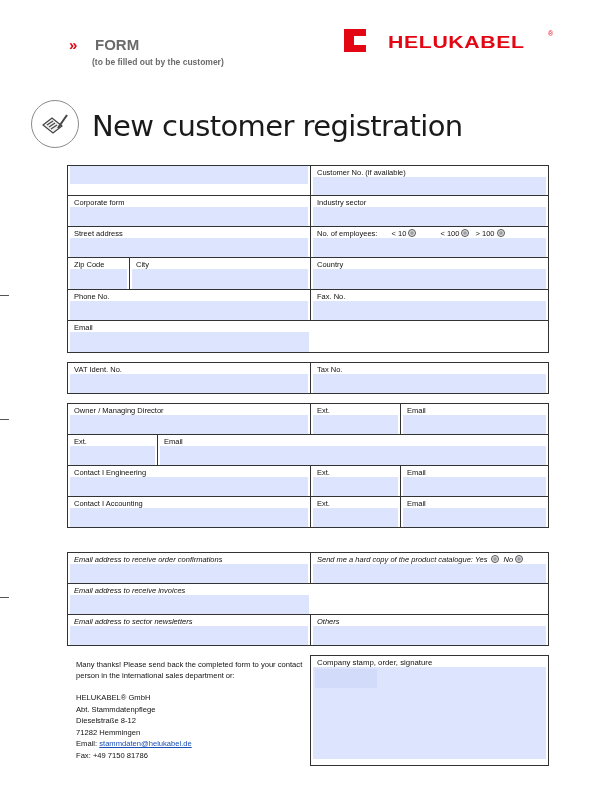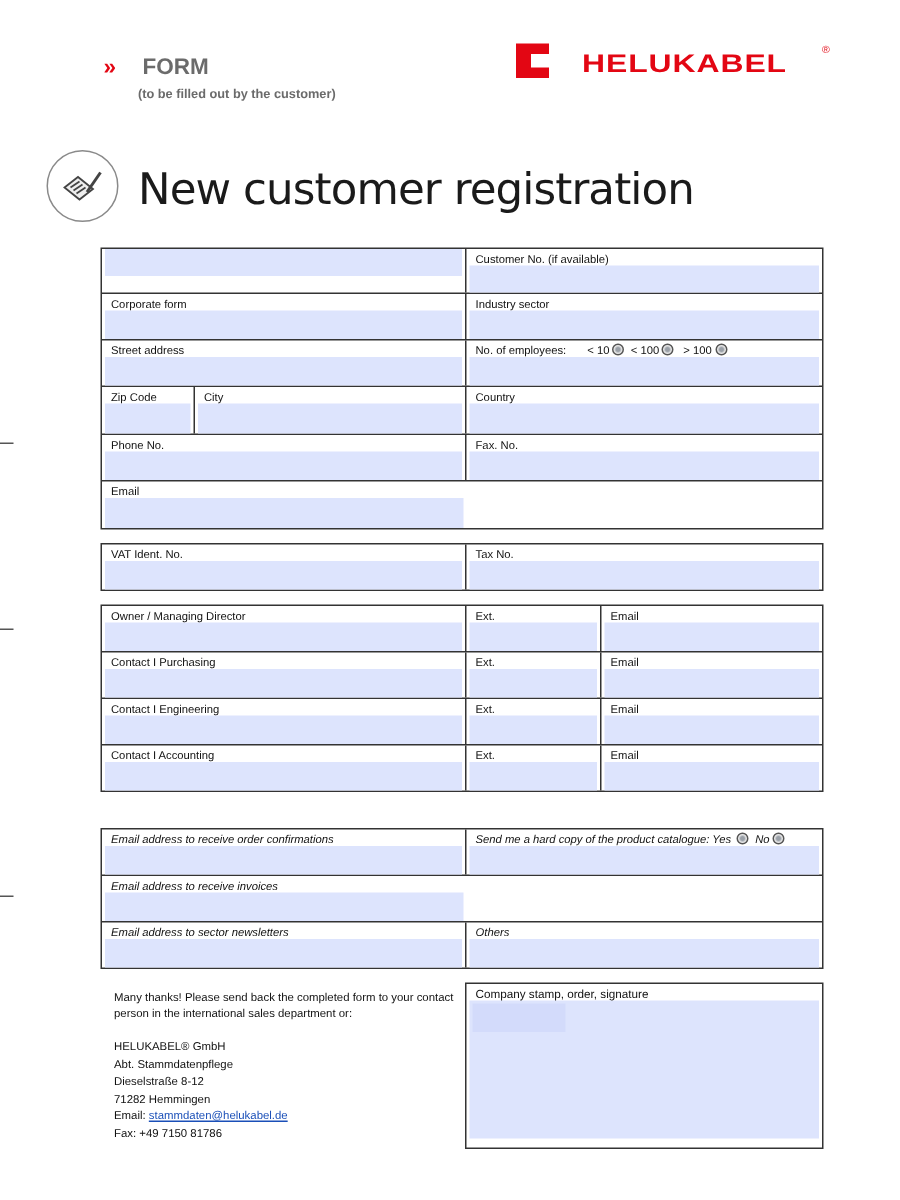--- a/index.html
+++ b/index.html
@@ -94,21 +94,21 @@
   </div>
   <div class="row">
     <div class="cell" style="width:243px">
       <span class="lbl">Street address</span>
       <span class="fill" style="height:19px"></span>
     </div>
     <div class="cell" style="flex:1">
       <span class="lbl">
         <span>No. of employees:</span>
         <span style="margin-left:12px">&lt; 10</span><span class="radio"></span>
-        <span style="margin-left:0">&lt; 100</span><span class="radio"></span>
+        <span style="margin-left:20px">&lt; 100</span><span class="radio"></span>
         <span style="margin-left:2px">&gt; 100</span><span class="radio"></span>
       </span>
       <span class="fill" style="height:19px"></span>
     </div>
   </div>
   <div class="row">
     <div class="cell" style="width:62px">
       <span class="lbl">Zip Code</span>
       <span class="fill" style="height:20px"></span>
     </div>
@@ -161,24 +161,20 @@
     <div class="cell" style="width:90px">
       <span class="lbl">Ext.</span>
       <span class="fill" style="height:19px"></span>
     </div>
     <div class="cell" style="flex:1">
       <span class="lbl">Email</span>
       <span class="fill" style="height:19px"></span>
     </div>
   </div>
   <div class="row">
-    <div class="cell" style="width:243px">
-      <span class="lbl">Contact I Purchasing</span>
-      <span class="fill" style="height:19px"></span>
-    </div>
     <div class="cell" style="width:90px">
       <span class="lbl">Ext.</span>
       <span class="fill" style="height:19px"></span>
     </div>
     <div class="cell" style="flex:1">
       <span class="lbl">Email</span>
       <span class="fill" style="height:19px"></span>
     </div>
   </div>
   <div class="row">

